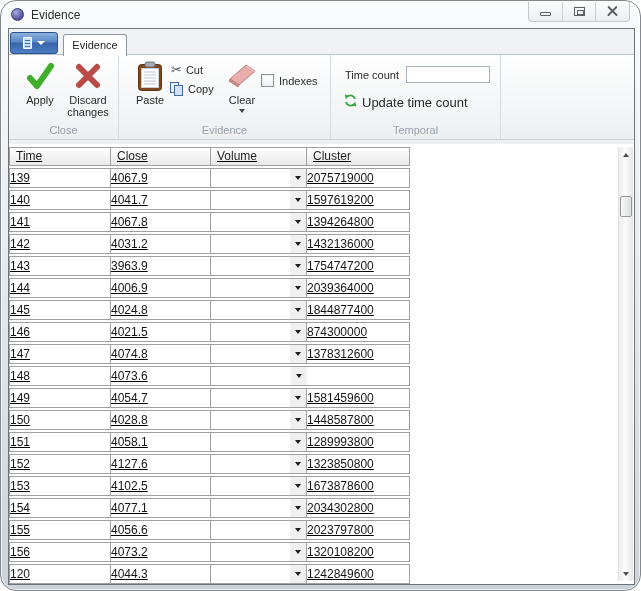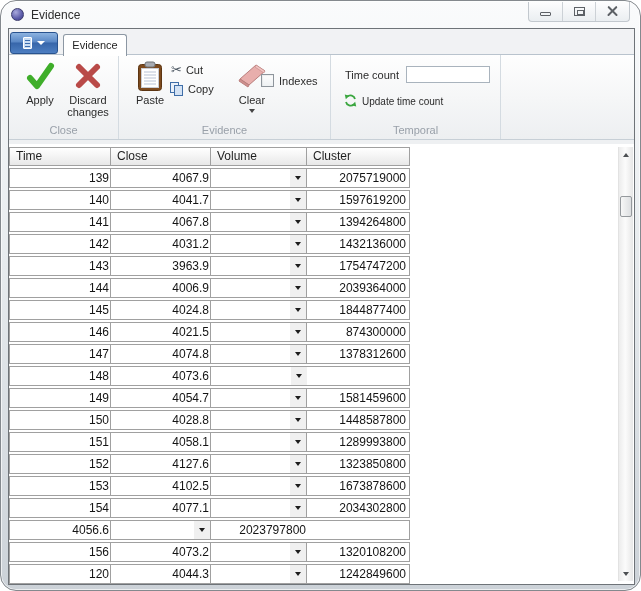--- a/index.html
+++ b/index.html
@@ -66,35 +66,35 @@
   .copy-icon i:first-child { left:0; top:0; }
   .copy-icon i:last-child { left:4px; top:3px; background:#d3e2f4; }
 
   .clear-arrow { width:0; height:0; border-left:3.5px solid transparent; border-right:3.5px solid transparent; border-top:4px solid #444; margin-top:3px; }
 
   .chk-row { position:absolute; left:142px; top:19px; display:flex; align-items:center; gap:5px; font-size:11px; color:#2b2b2b; cursor:default; }
   .checkbox { width:13px; height:13px; border:1px solid #8e959c; background:linear-gradient(#fdfdfd,#eef1f3); box-shadow:inset 1px 1px 1px rgba(0,0,0,.06); }
 
   .tc-row { position:absolute; left:14px; top:11px; display:flex; align-items:center; gap:7px; font-size:11px; color:#2b2b2b; }
   .tc-input { width:84px; height:17px; border:1px solid #a9b3bd; background:#fff; font:11px "Liberation Sans",sans-serif; padding:0 3px; }
-  .ut-row { position:absolute; left:13px; top:39px; display:flex; align-items:center; gap:5px; font-size:10px; color:#2b2b2b; cursor:default; }
+  .ut-row { position:absolute; left:13px; top:39px; display:flex; align-items:center; gap:5px; font-size:13px; color:#2b2b2b; cursor:default; }
 
   .strip { height:4px; flex:none; background:#eef0f2; }
 
   
   .grid { flex:1; position:relative; background:#fff; overflow:hidden; }
-  .dtable { position:absolute; left:0; top:3px; width:401px; }
+  .dtable { position:absolute; left:0; top:3px; width:401px;text-decoration:underline; }
   .thead, .trow { display:grid; grid-template-columns:101px 100px 96px 100px; font-size:12px; }
   .thead { height:19px; line-height:17px; background:linear-gradient(#ffffff,#e8e8e8); border:1px solid #a0a0a0; color:#1f1f1f; }
   .hcell { padding-left:6px; border-right:1px solid #a0a0a0; overflow:hidden; }
   .hcell:last-child { border-right:none; }
   .trow { height:20px; line-height:18px; background:#fff; border:1px solid #a0a0a0; margin-top:2px; color:#141414; }
   .cell { border-right:1px solid #a0a0a0; overflow:hidden; }
   .cell:last-child { border-right:none; }
-  .num { text-align:right; padding-right:1px; }
+  .num { text-align:left; padding-right:1px; }
   .cluster { position:relative; }
   .dd-btn { position:absolute; right:0; top:0; bottom:0; width:16px; background:#f0f0f0; display:flex; align-items:center; justify-content:center; cursor:default; }
   .dd-arrow { width:0; height:0; border-left:3.5px solid transparent; border-right:3.5px solid transparent; border-top:4px solid #1c1c1c; }
 
   
   .vscroll { position:absolute; right:1px; top:3px; bottom:3px; width:15px;
     background:linear-gradient(90deg,#ececec,#fbfbfb 45%,#e7e7e7); border-left:1px solid #e2e2e2; }
   .sb-arrow { position:absolute; left:0; right:0; height:15px; display:flex; align-items:center; justify-content:center; cursor:default; }
   .sb-up { top:0; } .sb-down { bottom:0; }
   .tri-up { width:0; height:0; border-left:3.5px solid transparent; border-right:3.5px solid transparent; border-bottom:4px solid #4c4f52; }
@@ -172,21 +172,21 @@
             <span class="scissors">✂</span>
             <span>Cut</span>
           </div>
           <div class="small-btn" style="left:51px; top:27px;">
             <span class="copy-icon">
                 <i></i>
                 <i></i>
               </span>
             <span>Copy</span>
           </div>
-          <div class="big-btn" style="left:112px; width:42px;">
+          <div class="big-btn" style="left:102px; width:42px;">
             <span class="bicon">
               <svg width="32" height="28" viewBox="0 0 32 28">
                 <polygon points="4,17 20,3 29,9 13,23" fill="#e8aeac" stroke="#b97f7d"></polygon>
                 <polygon points="4,17 13,23 12,25 3,19" fill="#cf8f8d" stroke="#b97f7d"></polygon>
                 <polygon points="20,3 29,9 28,11 19,5" fill="#f2c5c3" stroke="#b97f7d" stroke-width="0.5"></polygon>
               </svg>
             </span>
             <span>Clear</span>
             <span class="clear-arrow"></span>
           </div>
@@ -415,20 +415,21 @@
     <div class="cell cluster">
       <span class="cluster-val"></span>
       <span class="dd-btn">
         <span class="dd-arrow"></span>
       </span>
     </div>
     <div class="cell num">2034302800</div>
   </div>
 
   <div class="trow">
+    <div class="cell num">155</div>
     <div class="cell num">4056.6</div>
     <div class="cell cluster">
       <span class="cluster-val"></span>
       <span class="dd-btn">
         <span class="dd-arrow"></span>
       </span>
     </div>
     <div class="cell num">2023797800</div>
   </div>
 

